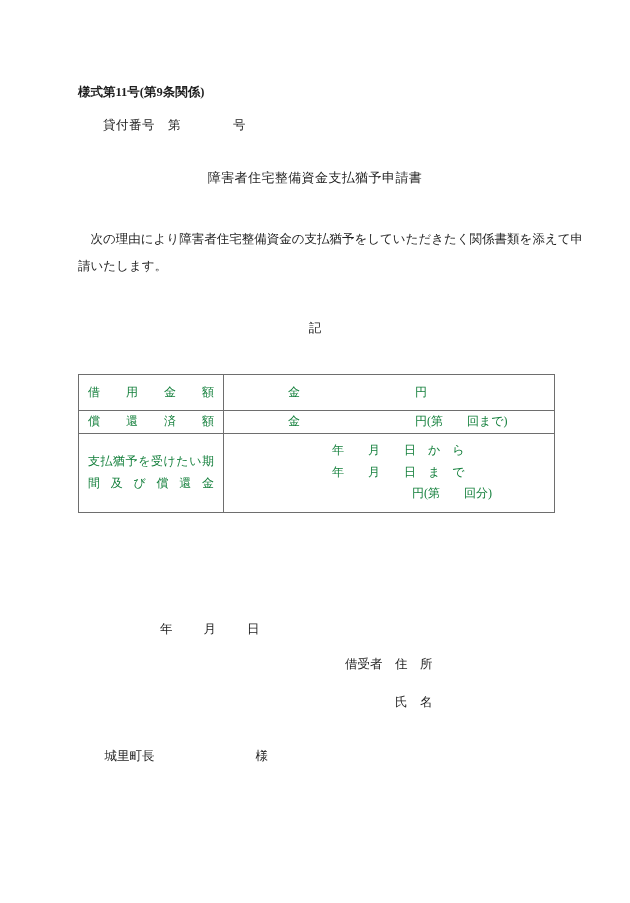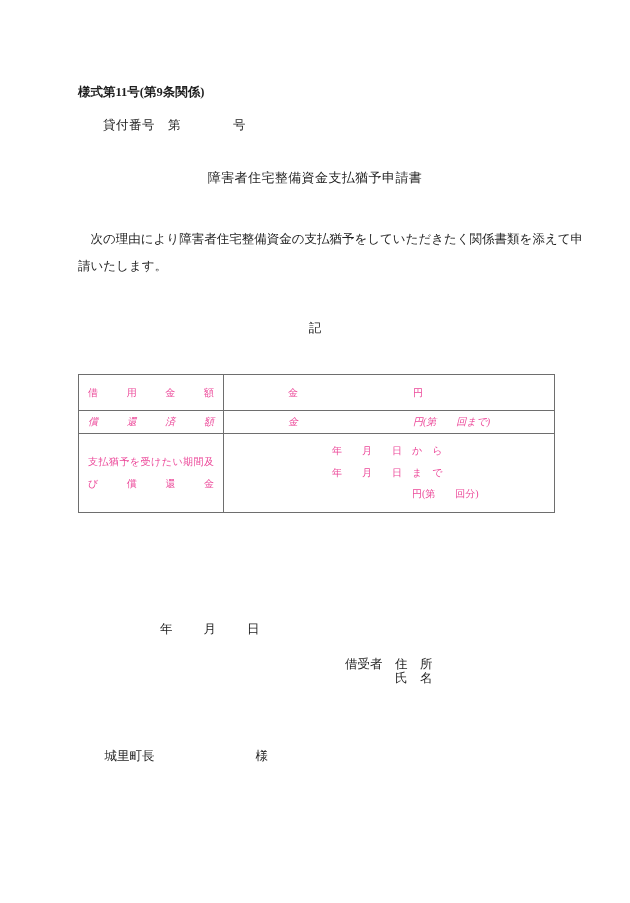--- a/index.html
+++ b/index.html
@@ -27,43 +27,43 @@
   table.form-table {
     position: absolute;
     left: 78px; top: 374px;
     border-collapse: collapse;
     table-layout: fixed;
     width: 476px;
   }
   table.form-table td {
     border: 1px solid #6e6e6e;
     vertical-align: middle;
-    font-size: 10px;
-    color: #ec4899;
+    font-size: 12px;
+    color: #15803d;
   }
   td.label-cell {
     width: 145px;
     padding: 0 9px;
     text-align: justify;
     text-align-last: justify;
     line-height: 21.5px;
   }
   td.value-cell { width: 331px; padding-left: 64px; margin-top: 23px; }
   .row-1 { height: 36px; }
-  .row-2 { height: 20px; font-style: italic; }
+  .row-2 { height: 20px; }
   .row-3 { height: 79px; }
   .row-4 { height: 77px; }
   .yen-gap { margin-left: 115px; }
   .period-line { padding-left: 44px; line-height: 21.5px; white-space: pre; }
   .installment-line { padding-left: 124px; line-height: 21.5px; white-space: pre; }
   td.reason-value { padding-left: 0; }
 
   .date-line     { left: 160px; top: 621px; letter-spacing: 2px; }
   .borrower-line { left: 345px; top: 656px; }
-  .name-line     { left: 395px; top: 670px; font-family: Liberation Serif, serif; }
+  .name-line     { left: 395px; top: 694px; font-family: Liberation Serif, serif; }
   .mayor-line    { left: 92px;  top: 733px; }
   .honorific     { margin-left: 101px; }
 </style>
 </head>
 <body>
 
 <div class="page">
 
   <div class="abs form-number">様式第11号(第9条関係)</div>
 

